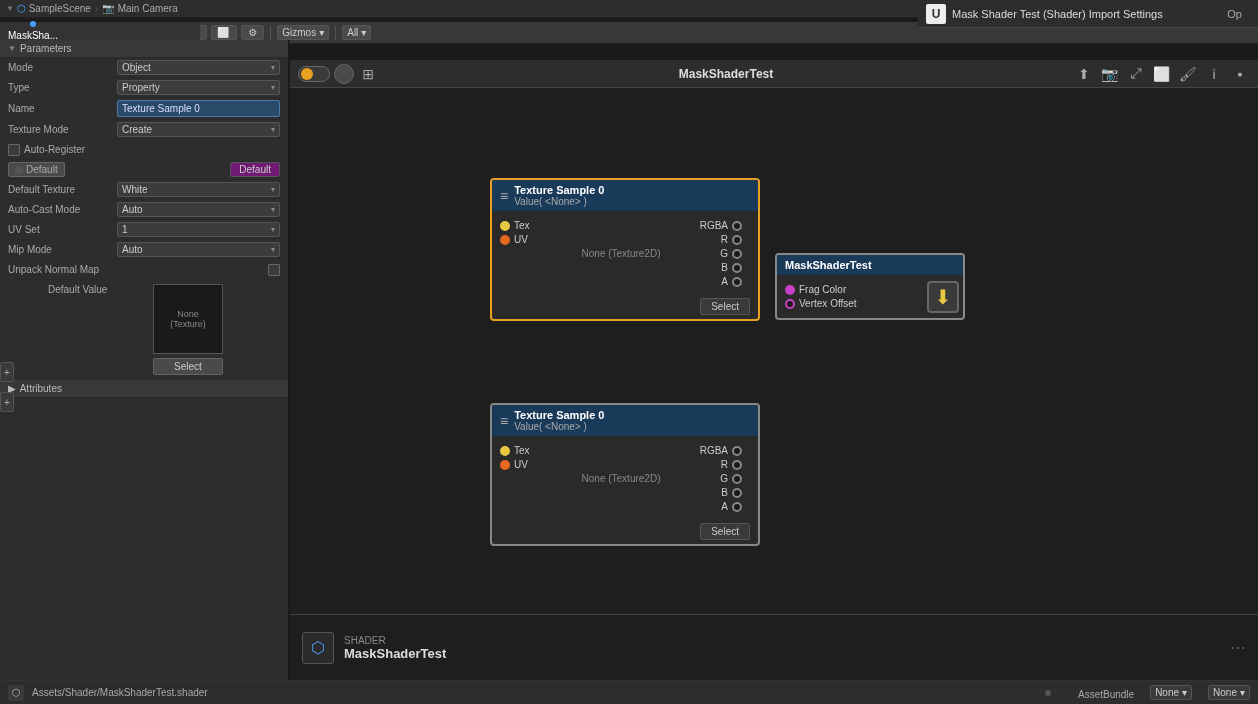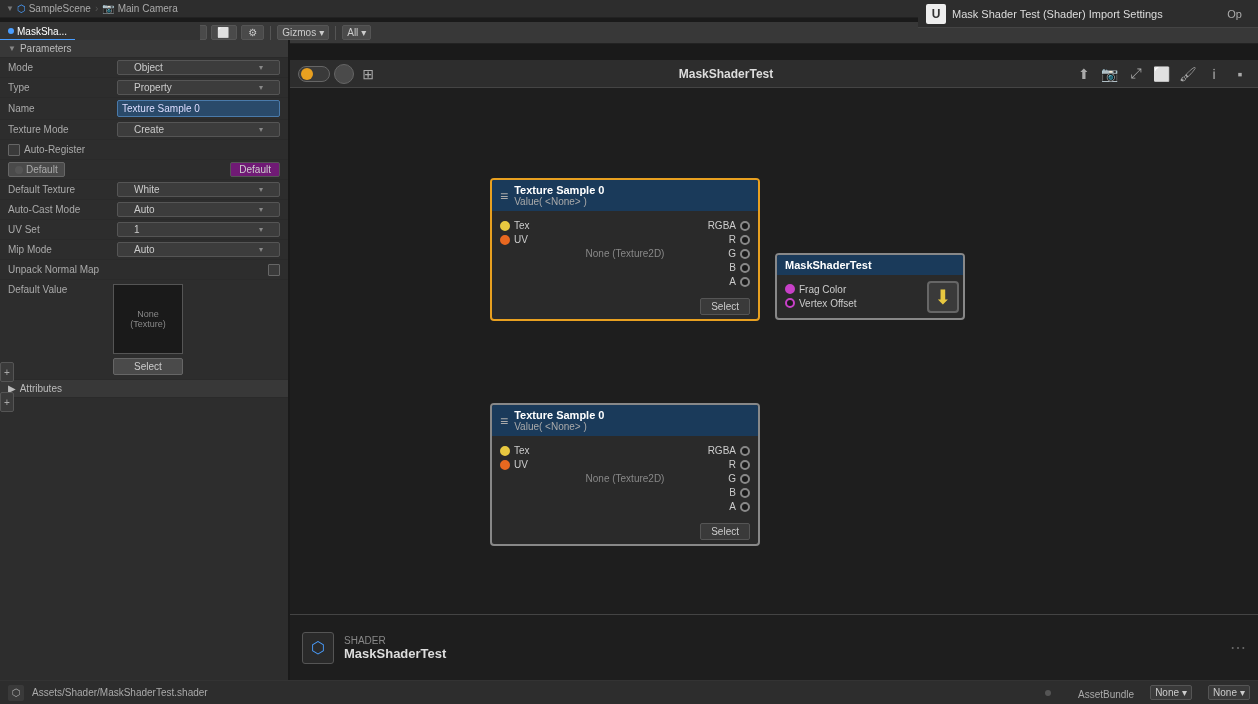--- a/index.html
+++ b/index.html
@@ -77,21 +77,21 @@
     .tab-item {
       padding: 2px 8px;
       font-size: 10px;
       color: #bbb;
       cursor: pointer;
       border-bottom: 2px solid transparent;
       display: flex;
       align-items: center;
       gap: 3px;
     }
-    .tab-item.active { border-bottom: 2px solid #4a9eff; color: #fff; }
+    .tab-item.active { border-bottom: 2px solid #4a9eff; color: #fff; flex-direction: column; }
     .tab-dot { width: 6px; height: 6px; background: #4a9eff; border-radius: 50%; }
 
     
     .left-panel {
       position: absolute;
       top: 60px; left: 0;
       width: 290px;
       height: calc(100% - 60px);
       background: #2d2d2d;
       border-right: 2px solid #1a1a1a;
@@ -146,21 +146,21 @@
     }
     .param-value {
       flex: 1;
     }
 
     .select-dropdown {
       background: #3c3c3c;
       border: 1px solid #555;
       color: #ccc;
       font-size: 10px;
-      padding: 1px 16px;
+      padding: 1px 4px;
       width: 100%;
       border-radius: 2px;
       display: flex;
       align-items: center;
       justify-content: space-between;
       cursor: pointer;
     }
     .select-dropdown .chevron { color: #888; font-size: 8px; }
 
     .text-input {
@@ -388,21 +388,21 @@
     .node-body {
       padding: 6px 0;
       display: flex;
     }
     .node-inputs {
       flex: 1;
       padding-left: 8px;
     }
     .node-outputs {
       flex: 1;
-      padding-right: 8px;
+      padding-right: 16px;
       text-align: left;
     }
     .node-center {
       flex: 1;
       display: flex;
       align-items: center;
       justify-content: center;
       color: #888; font-size: 10px;
     }
     .port-row {
@@ -452,21 +452,21 @@
     }
     .mask-node-header {
       background: #1a3a5a;
       padding: 4px 8px;
       border-radius: 2px 2px 0 0;
     }
     .mask-node-title { color: #fff; font-size: 11px; font-weight: bold; }
     .mask-node-body { padding: 6px 8px; }
     .mask-port-row {
       display: flex;
-      align-items: flex-start;
+      align-items: flex-end;
       margin: 3px 0;
       gap: 4px;
     }
     .mask-port-circle {
       width: 10px; height: 10px;
       border-radius: 50%;
       border: 2px solid #c840c8;
       background: #c840c8;
     }
     .mask-port-label { font-size: 10px; color: #ccc; }
@@ -689,21 +689,21 @@
       <span class="chevron">▾</span>
     </div>
   </div>
 
   <div class="unpack-row">
     <span class="unpack-label">Unpack Normal Map</span>
     <div class="unpack-checkbox"></div>
   </div>
 
   <div class="default-value-section" style="display:flex;align-items:flex-start;padding:4px 8px;border-bottom:1px solid #2a2a2a;">
-    <span class="default-value-label" style="width:105px;flex-shrink:0;">Default Value</span>
+    <span class="default-value-label" style="width:105px;flex-shrink:0;margin-left:40px;">Default Value</span>
     <div style="display:flex;flex-direction:column;align-items:center;">
       <div class="texture-preview">
         <span style="font-size:9px;color:#888;text-align:center;">None<br>(Texture)</span>
       </div>
       <button class="select-btn">Select</button>
     </div>
   </div>
 
   <div class="attributes-section">
     <div class="attributes-header">

